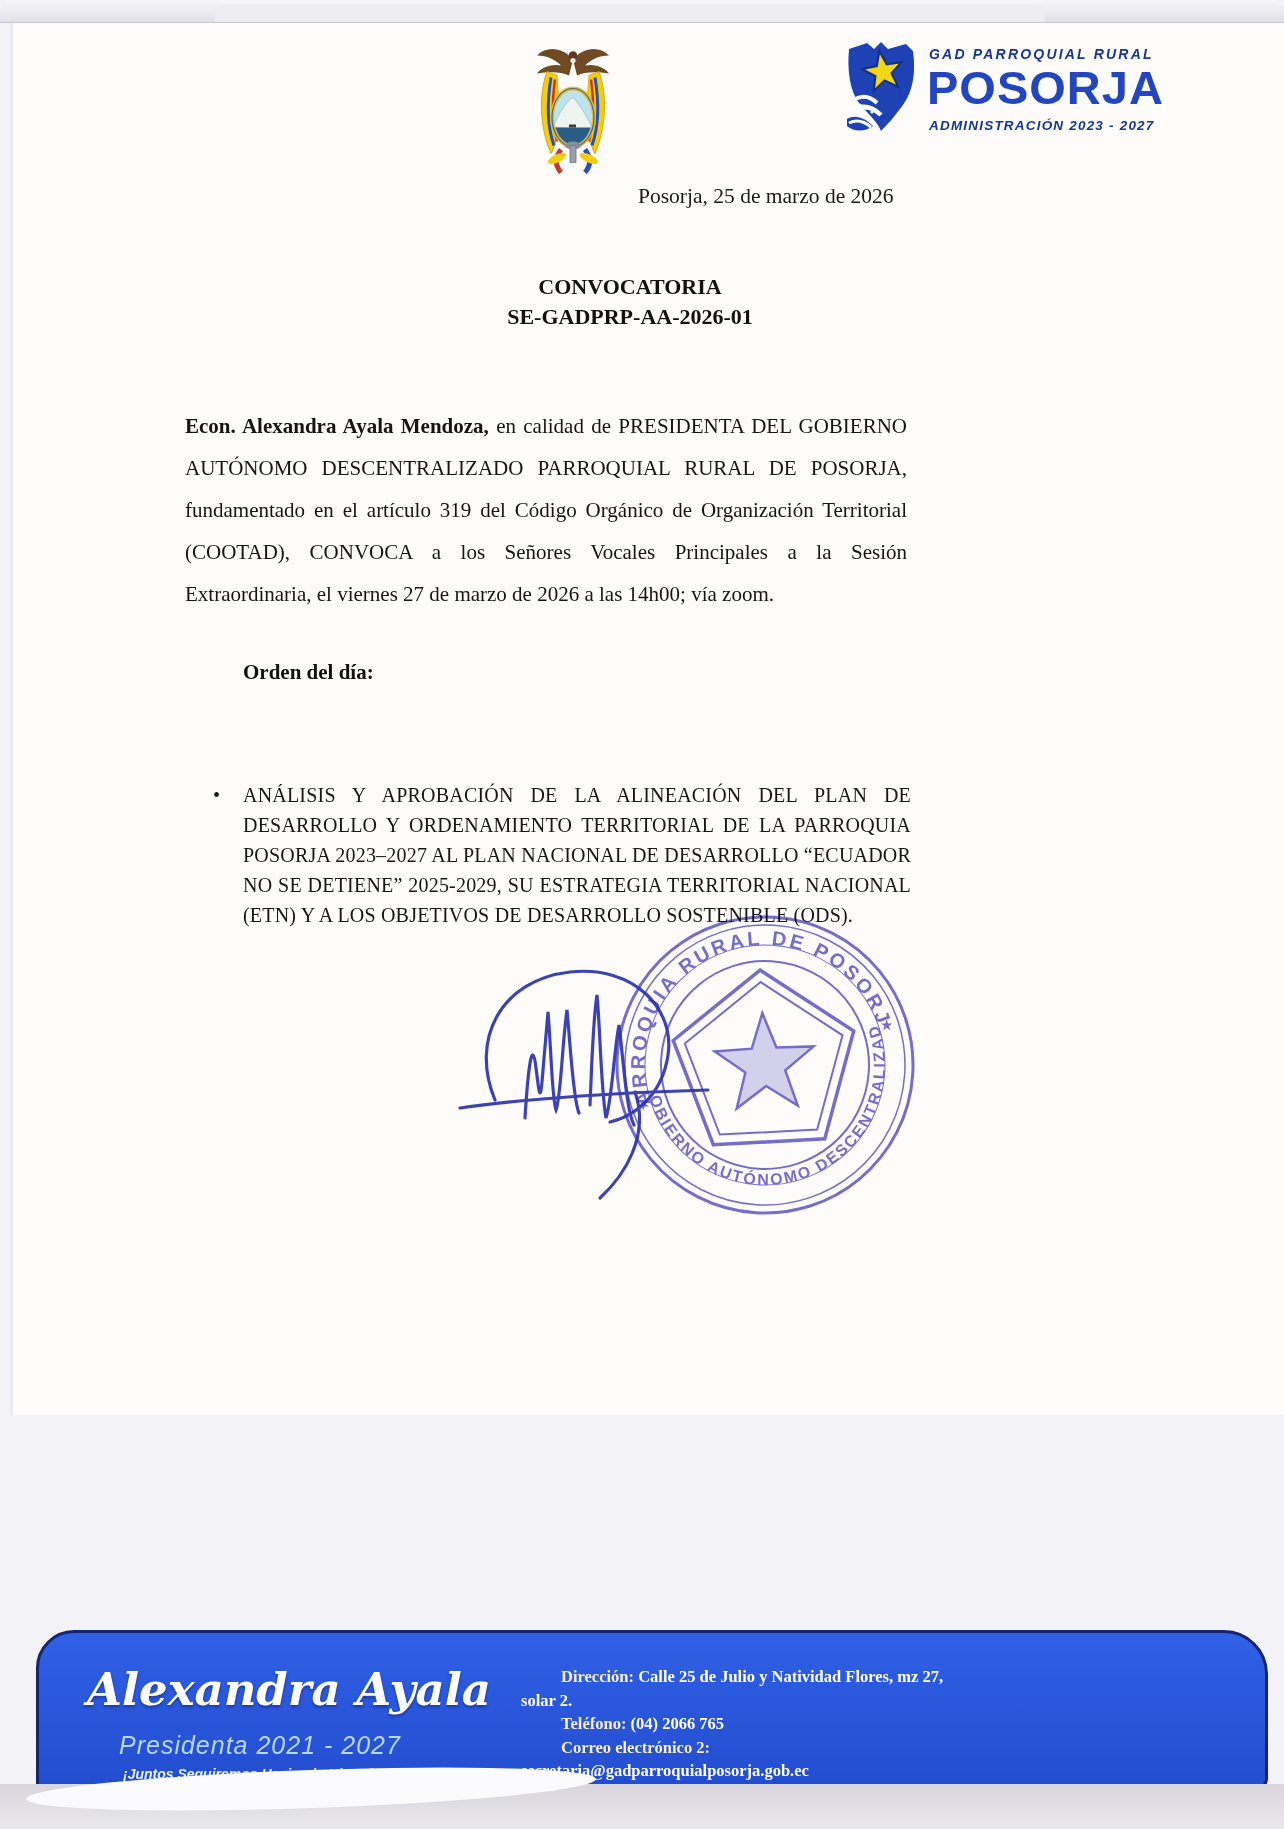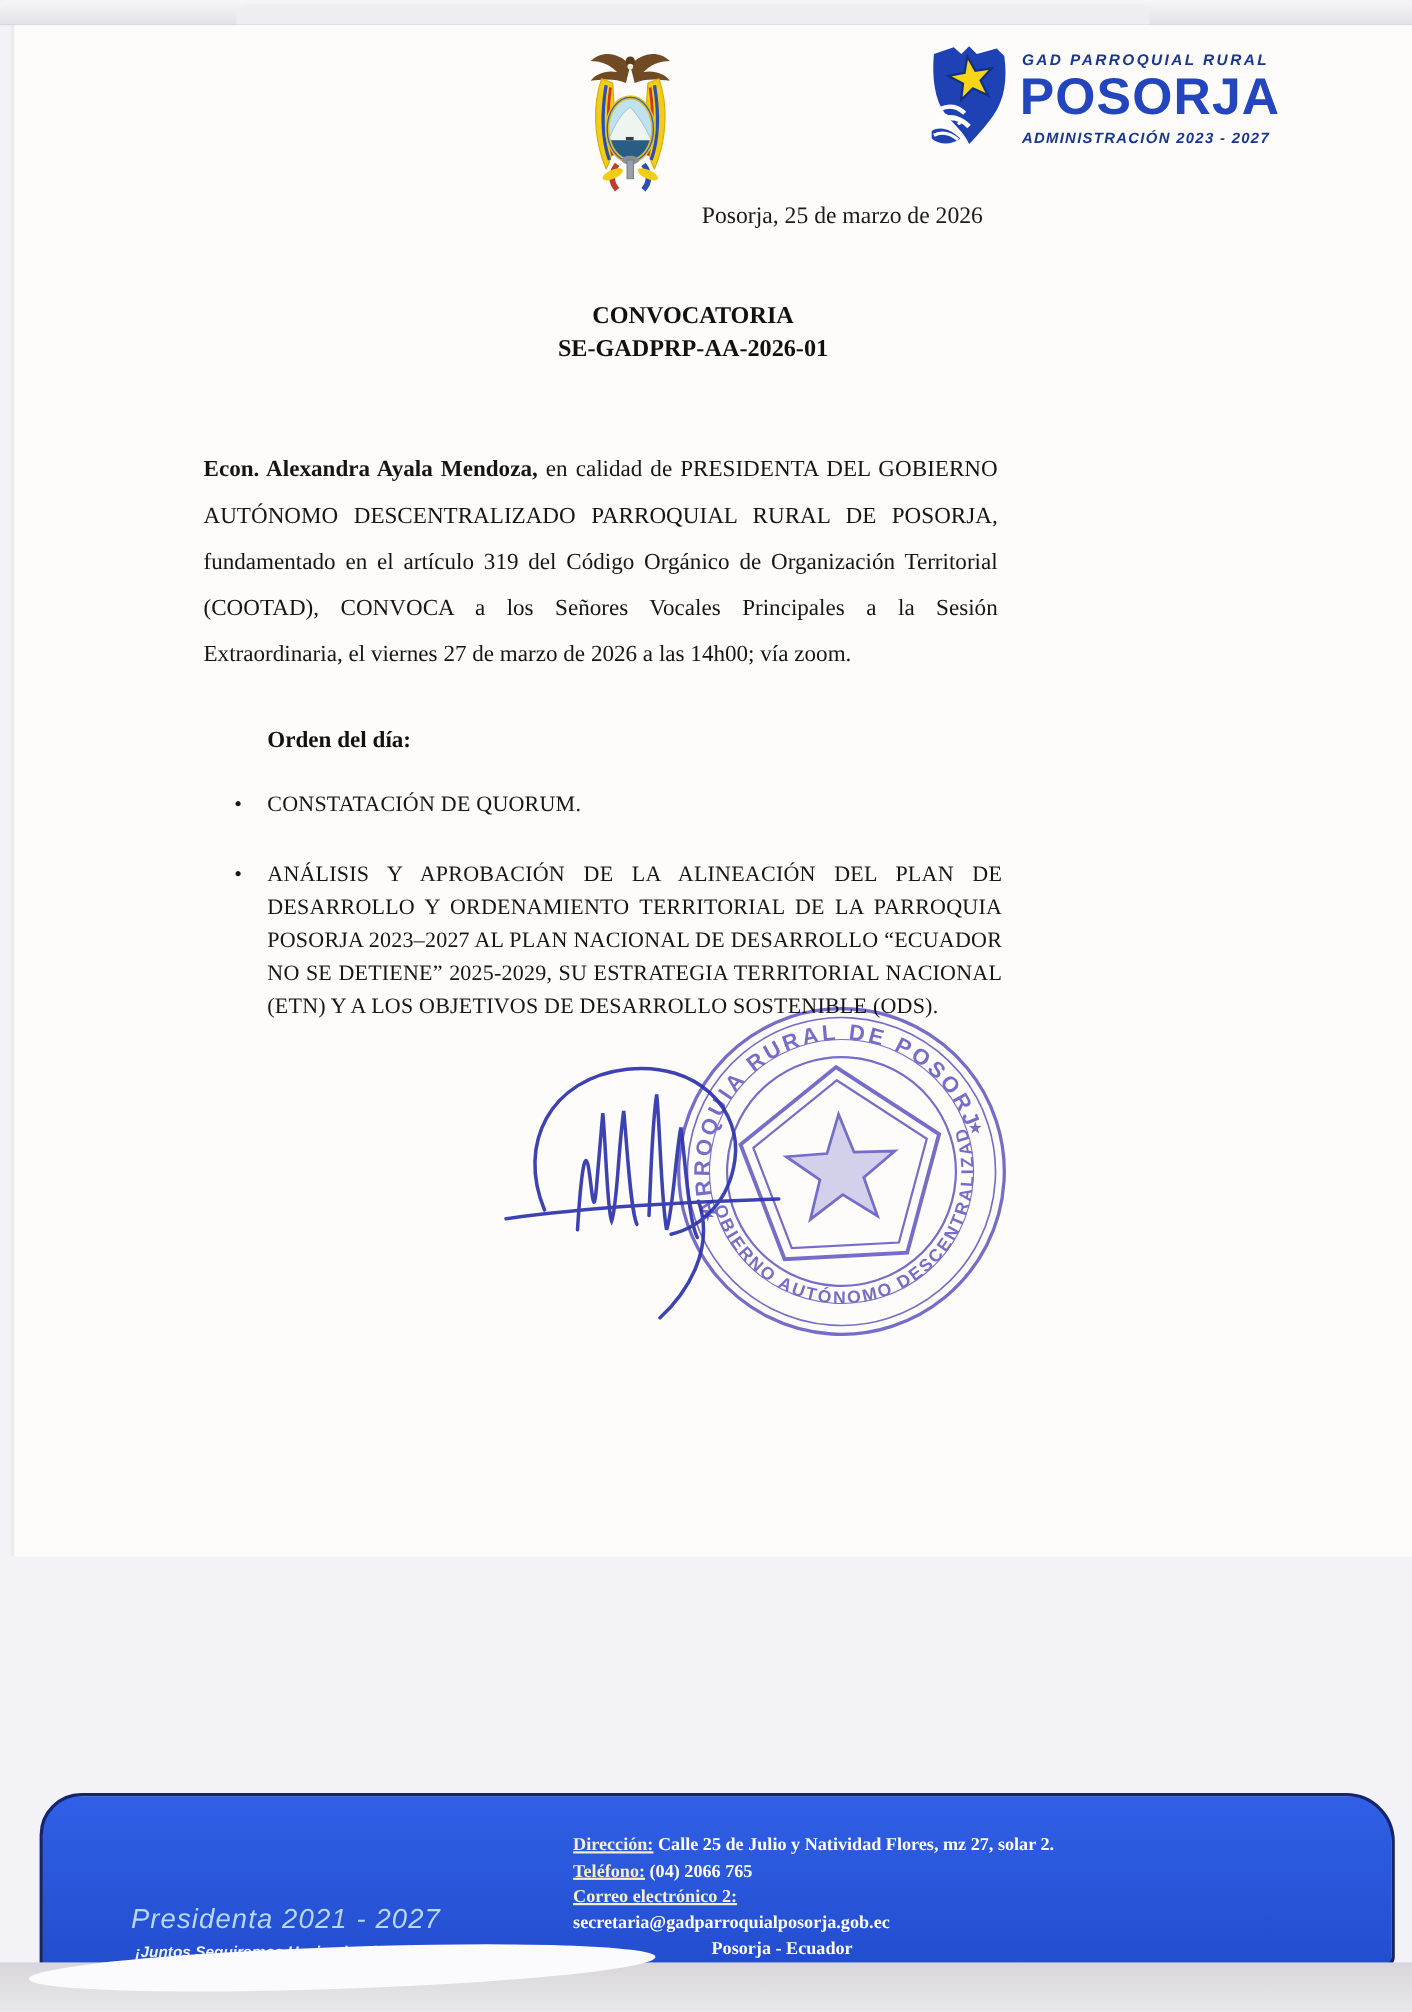--- a/index.html
+++ b/index.html
@@ -28,21 +28,21 @@
   
   .sigink{position:absolute;left:430px;top:928px;z-index:3;}
   .stamp{position:absolute;left:595px;top:883px;z-index:2;opacity:.85;mix-blend-mode:multiply;}
   .sigblock{position:absolute;left:265px;top:1052px;width:700px;text-align:center;font-size:21px;font-weight:bold;line-height:27.5px;color:#111;z-index:4;}
   
   .band{position:absolute;left:36px;top:1630px;width:1226px;height:153px;background:linear-gradient(#3060e6,#234dcf);border:3px solid #16246e;border-radius:38px 44px 10px 4px;z-index:1;}
   .fname{position:absolute;left:48px;top:30px;font-family:"DejaVu Serif",serif;font-style:italic;font-weight:bold;font-size:45px;color:#ffffff;text-shadow:0 2px 3px rgba(10,20,80,.45);white-space:nowrap;}
   .frole{position:absolute;left:80px;top:98px;font-family:"Liberation Sans",sans-serif;font-style:italic;font-size:25px;letter-spacing:1px;color:#b7d8f7;white-space:nowrap;}
   .fslogan{position:absolute;left:84px;top:133px;font-family:"Liberation Sans",sans-serif;font-style:italic;font-weight:bold;font-size:14px;color:#e9f2fd;white-space:nowrap;}
   .contact{position:absolute;left:482px;top:32px;width:440px;font-size:16.5px;font-weight:bold;line-height:23.5px;color:#ffffff;}
-  .contact .lbl{color:#f7f0cf;text-decoration:underline;text-decoration-thickness:2px;}
+  .contact .lbl{color:#f7f0cf;text-decoration-thickness:2px;margin-left:40px;}
   .contact .loc{text-align:center;width:380px;}
   .wave{position:absolute;left:26px;top:1770px;width:570px;height:38px;background:#fbfafc;border-radius:50%;transform:rotate(-2deg);z-index:5;}
   .bottomstrip{position:absolute;left:0;top:1784px;width:1284px;height:45px;background:linear-gradient(#d8d6dc,#e9e8ec);z-index:4;}
 </style>
 </head>
 <body>
 
 <div class="stage">
   <div class="topbar">
       <div class="tab"></div>
@@ -102,21 +102,20 @@
     <div class="dateline">Posorja, 25 de marzo de 2026</div>
 
     <div class="titleblock">
       <div>CONVOCATORIA</div>
       <div>SE-GADPRP-AA-2026-01</div>
     </div>
 
     <p class="bodypara"><b>Econ. Alexandra Ayala Mendoza,</b><span> en calidad de PRESIDENTA DEL GOBIERNO AUTÓNOMO DESCENTRALIZADO PARROQUIAL RURAL DE POSORJA, fundamentado en el artículo 319 del Código Orgánico de Organización Territorial (COOTAD), CONVOCA a los Señores Vocales Principales a la Sesión Extraordinaria, el viernes 27 de marzo de 2026 a las 14h00; vía zoom.</span></p>
 
     <div class="orden">Orden del día:</div>
-    <div class="aitem item1">CONSTATACIÓN DE QUORUM.</div>
     <div class="aitem item2">ANÁLISIS Y APROBACIÓN DE LA ALINEACIÓN DEL PLAN DE DESARROLLO Y ORDENAMIENTO TERRITORIAL DE LA PARROQUIA POSORJA 2023–2027 AL PLAN NACIONAL DE DESARROLLO “ECUADOR NO SE DETIENE” 2025-2029, SU ESTRATEGIA TERRITORIAL NACIONAL (ETN) Y A LOS OBJETIVOS DE DESARROLLO SOSTENIBLE (ODS).</div>
 
     <svg class="sigink" width="300" height="260" viewBox="0 0 300 260">
       <g stroke="#2d33ad" fill="none" stroke-width="3.2" stroke-linecap="round" opacity="0.92">
         <path d="M55,150 C30,90 60,30 130,22 C195,15 235,60 228,105 C223,140 200,165 170,172"></path>
         <path d="M85,168 C88,120 92,85 96,118 C99,140 100,160 103,120 L108,62 C111,95 112,150 116,160 C121,147 122,95 127,60 C130,90 133,150 139,163"></path>
         <path d="M150,155 C152,110 153,70 157,45 C160,75 161,140 166,168 C172,150 174,100 179,75 C183,105 186,160 194,175"></path>
         <path d="M20,158 C90,148 190,142 268,140"></path>
         <path d="M195,142 C210,185 185,225 160,248"></path>
       </g>
@@ -139,20 +138,21 @@
           <textPath href="#stBot" startOffset="50%">GOBIERNO AUTÓNOMO DESCENTRALIZADO</textPath>
         </text>
         <text x="-130" y="7" font-size="15" fill="#5e54c6" stroke="none" transform="rotate(-90 -130 0)" text-anchor="middle">★</text>
         <text x="130" y="7" font-size="15" fill="#5e54c6" stroke="none" transform="rotate(90 130 0)" text-anchor="middle">★</text>
       </g>
     </svg>
 
   </div>
 
   <div class="band">
+    <div class="fname">Alexandra Ayala</div>
     <div class="frole">Presidenta 2021 - 2027</div>
     <div class="fslogan">¡Juntos Seguiremos Haciendo Historia!</div>
     <div class="contact">
       <div><span class="lbl">Dirección:</span><span> Calle 25 de Julio y Natividad Flores, mz 27, solar 2.</span></div>
       <div><span class="lbl">Teléfono:</span><span> (04) 2066 765</span></div>
       <div><span class="lbl">Correo electrónico 2:</span><span> secretaria@gadparroquialposorja.gob.ec</span></div>
       <div class="loc">Posorja - Ecuador</div>
     </div>
   </div>
   <div class="wave"></div>

